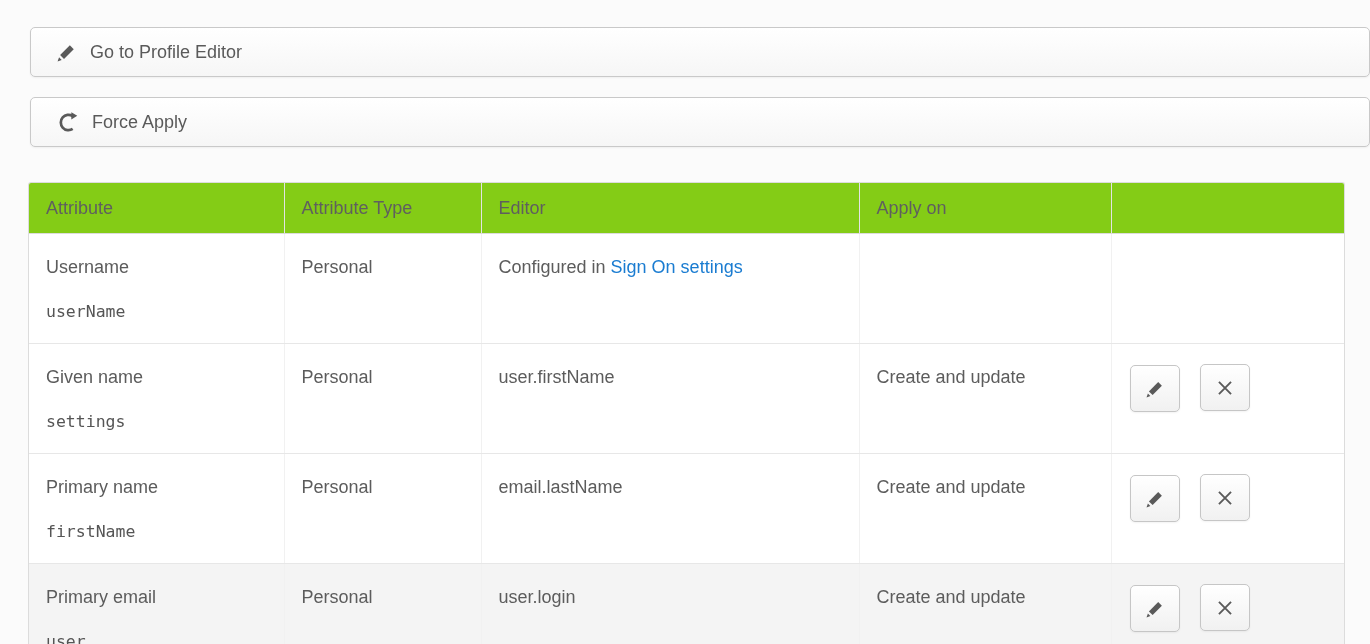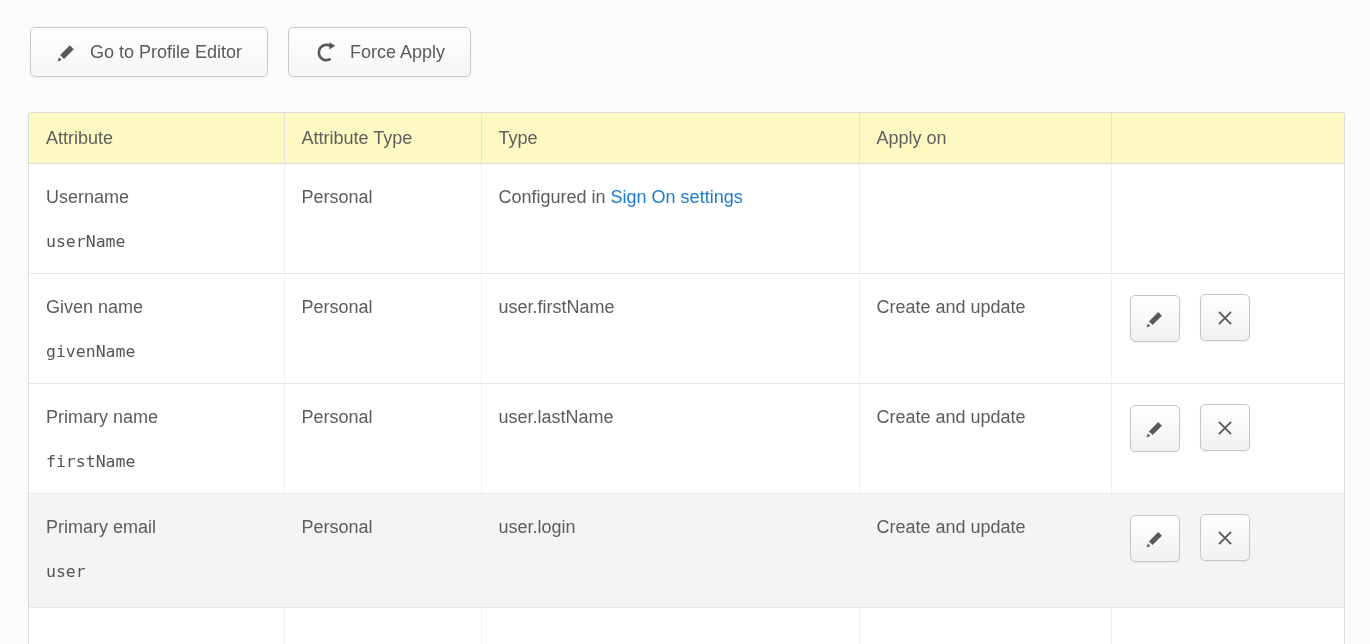--- a/index.html
+++ b/index.html
@@ -10,20 +10,21 @@
     overflow: hidden;
     background: #fbfbfb;
     font-family: "Liberation Sans", sans-serif;
   }
 
   
   .toolbar {
     display: flex;
     gap: 20px;
     margin: 27px 0 0 30px;
+    flex-direction: column;
   }
   .btn {
     display: inline-flex;
     align-items: center;
     gap: 13px;
     height: 50px;
     padding: 0 25px;
     background: linear-gradient(#ffffff, #f6f6f6);
     border: 1px solid #c9c9c9;
     border-radius: 5px;
@@ -51,21 +52,21 @@
     table-layout: fixed;
   }
   col.c-attr   { width: 255px; }
   col.c-type   { width: 197px; }
   col.c-value  { width: 378px; }
   col.c-apply  { width: 252px; }
   col.c-actions{ width: auto;  }
 
   thead th {
     height: 50px;
-    background: #fef9c3;
+    background: #84cc16;
     border-bottom: 1px solid #dcdcdc;
     border-right: 1px solid #e3e3e3;
     text-align: left;
     padding: 0 0 0 17px;
     font-weight: 400;
     font-size: 18px;
     color: #5f5f5f;
   }
   thead th:last-child { border-right: none; }
 
@@ -145,21 +146,21 @@
       <col class="c-attr">
         <col class="c-type">
         <col class="c-value">
         <col class="c-apply">
         <col class="c-actions">
     </colgroup>
     <thead>
       <tr>
         <th>Attribute</th>
         <th>Attribute Type</th>
-        <th>Type</th>
+        <th>Editor</th>
         <th>Apply on</th>
         <th></th>
       </tr>
     </thead>
     <tbody>
 
       <tr class="row">
         <td>
           <div class="attr-label">Username</div>
           <div class="attr-name">userName</div>
@@ -172,21 +173,21 @@
         </td>
         <td>
           <span></span>
         </td>
         <td class="actions-cell"></td>
       </tr>
 
       <tr class="row">
         <td>
           <div class="attr-label">Given name</div>
-          <div class="attr-name">givenName</div>
+          <div class="attr-name">settings</div>
         </td>
         <td>
           <span>Personal</span>
         </td>
         <td>
           <span>user.firstName</span>
         </td>
         <td>
           <span>Create and update</span>
         </td>
@@ -210,21 +211,21 @@
 
       <tr class="row">
         <td>
           <div class="attr-label">Primary name</div>
           <div class="attr-name">firstName</div>
         </td>
         <td>
           <span>Personal</span>
         </td>
         <td>
-          <span>user.lastName</span>
+          <span>email.lastName</span>
         </td>
         <td>
           <span>Create and update</span>
         </td>
         <td class="actions-cell">
           <button class="action-btn">
             <span class="icon">
               <svg width="20" height="20" viewBox="0 0 20 20">
                 <path d="M13.2 3.1l3.7 3.7-9.3 9.3-3.7-3.7z" fill="currentColor"></path>
                 <path d="M2.9 14.6l2.5 2.5-3.9 1.4z" fill="currentColor"></path>

